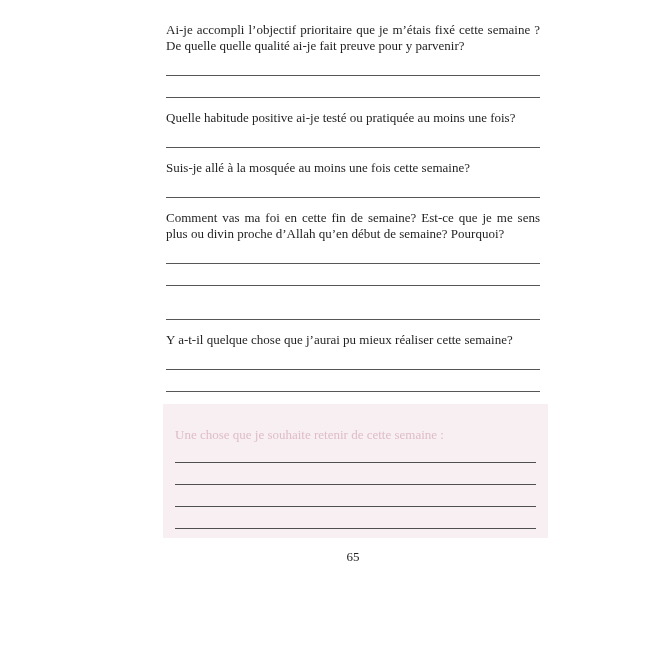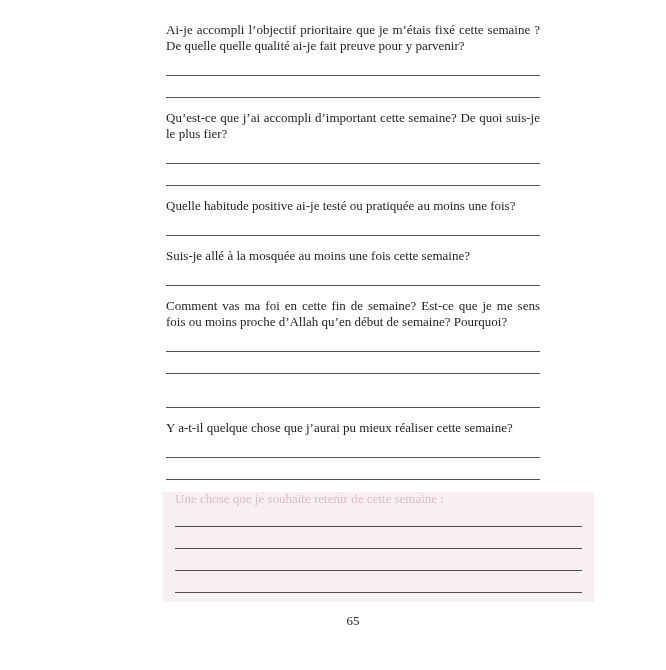--- a/index.html
+++ b/index.html
@@ -23,22 +23,22 @@
     font-size:24px;line-height:26px;font-weight:700;letter-spacing:0.6px;
   }
   .questions{margin-top:22px;}
   .qblock{margin:0 0 12px 0;}
   .qtext{
     margin:0;font-size:13px;line-height:16px;color:var(--text);
     text-align:justify;
   }
   .answer-line{height:21px;border-bottom:1px solid var(--rule);}
   .hbox{
-    margin:12px 0 0 -3px;width:431px;box-sizing:border-box;
-    background:var(--box-bg);padding:0 12px 9px 12px;
+    margin:12px 0 0 -3px;width:385px;box-sizing:border-box;
+    background:var(--box-bg);padding:24px 12px 9px 12px;
   }
   .hbox-label{margin:0;font-size:13px;line-height:13px;color:var(--box-label);}
   .box-line{height:21px;border-bottom:1px solid var(--box-rule);}
   .page-number{
     margin:12px 0 0 0;text-align:center;font-size:13px;line-height:14px;
     color:#222222;
   }
 </style>
 </head>
 <body>
@@ -46,34 +46,29 @@
 <div class="page">
   <div class="content">
 
     <div class="questions">
         <div class="qblock">
           <p class="qtext">Ai-je accompli l’objectif prioritaire que je m’étais fixé cette semaine ? De quelle quelle qualité ai-je fait preuve pour y parvenir?</p>
           <div class="answer-line"></div>
           <div class="answer-line"></div>
         </div>
         <div class="qblock">
-          <p class="qtext">Qu’est-ce que j’ai accompli d’important cette semaine? De quoi suis-je le plus fier?</p>
-          <div class="answer-line"></div>
-          <div class="answer-line"></div>
-        </div>
-        <div class="qblock">
           <p class="qtext">Quelle habitude positive ai-je testé ou pratiquée au moins une fois?</p>
           <div class="answer-line"></div>
         </div>
         <div class="qblock">
           <p class="qtext">Suis-je allé à la mosquée au moins une fois cette semaine?</p>
           <div class="answer-line"></div>
         </div>
         <div class="qblock">
-          <p class="qtext">Comment vas ma foi en cette fin de semaine? Est-ce que je me sens fois ou moins proche d’Allah qu’en début de semaine? Pourquoi?</p>
+          <p class="qtext">Comment vas ma foi en cette fin de semaine? Est-ce que je me sens plus ou divin proche d’Allah qu’en début de semaine? Pourquoi?</p>
           <div class="answer-line"></div>
           <div class="answer-line"></div>
         </div>
         <div class="qblock">
           <div class="answer-line"></div>
         </div>
         <div class="qblock">
           <p class="qtext">Y a-t-il quelque chose que j’aurai pu mieux réaliser cette semaine?</p>
           <div class="answer-line"></div>
           <div class="answer-line"></div>

